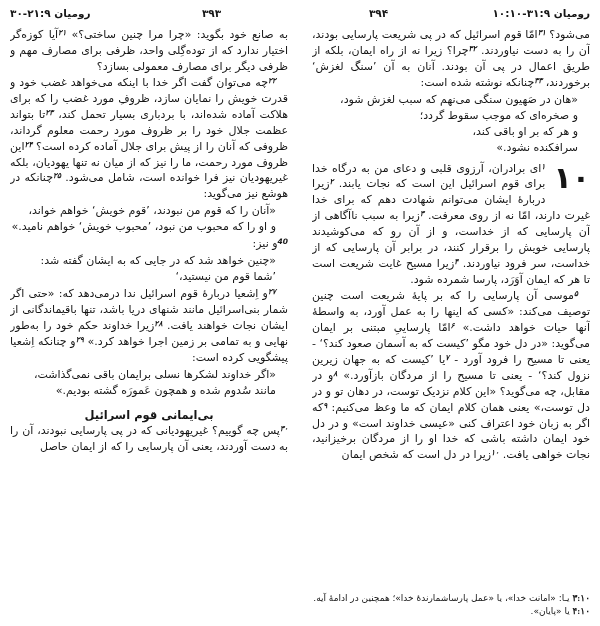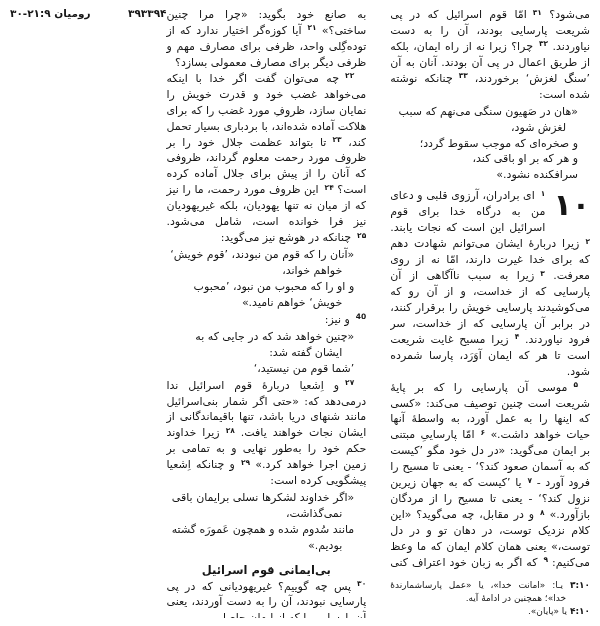--- a/index.html
+++ b/index.html
@@ -5,21 +5,21 @@
   * { margin:0; padding:0; box-sizing:border-box; }
   html,body { width:600px; height:626px; overflow:hidden; }
   body {
     background:#ffffff;
     color:#161616;
     font-family:"DejaVu Sans", sans-serif;
   }
   .page {
     width:600px; height:626px;
     padding:7px 10px 8px;
-    display:flex; flex-direction:row;justify-content:flex-end;
+    display:flex; flex-direction:column;justify-content:flex-end;
   }
   .running-head {
     display:flex; align-items:baseline;
     font-size:10.5px; font-weight:bold;
     margin-bottom:8px; flex:0 0 auto;
   }
   .rh-left-ref  { width:118px; text-align:left; }
   .rh-center    { flex:1; text-align:center; }
   .rh-right-ref { width:128px; text-align:right; }
   .spread {
@@ -30,50 +30,51 @@
     direction:rtl; text-align:justify;
     font-size:11px; line-height:1.45;
     display:flex; flex-direction:column; overflow:hidden;
   }
   .col-main { flex:1 1 auto; overflow:hidden; }
   .para { margin:0; }
   .para.indent { text-indent:12px; }
   .para.chapter-start { margin-top:5px; }
   .verse-num {
     font-size:7.5px; font-weight:bold;
-    vertical-align:3.5px; padding-left:6px;
+    vertical-align:3.5px; padding-left:0;font-style:italic;
   }
   .chapter-num {
     float:right;
     font-size:30px; font-weight:bold; line-height:27px;
     margin:3px 0 2px 8px;
   }
   .poetry { margin:1px 12px 1px 0; text-align:right; }
   .poetry-line { padding-right:12px; text-indent:-12px; }
   .section-heading {
     font-weight:bold; text-align:center;
     font-size:11.5px; margin:8px 0 0;
   }
   .footnotes {
     flex:0 0 auto;
     padding-top:8px;
     font-size:9px; line-height:1.45;
   }
   .footnote { padding-right:24px; text-indent:-24px; }
-  .fn-ref { font-weight:bold; }
+  .fn-ref { font-weight:bold;font-family:Liberation Serif, serif; }
 </style>
 </head>
 <body>
 
 <div class="page">
 
   <div class="running-head">
     <span class="rh-left-ref" dir="rtl">رومیان ۲۱:۹-۳۰</span>
     <span class="rh-center" dir="rtl">۳۹۳</span>
     <span class="rh-center" dir="rtl">۳۹۴</span>
+    <span class="rh-right-ref" dir="rtl">رومیان ۳۱:۹-۱۰:۱۰</span>
   </div>
 
   <div class="spread">
 
     <div class="column">
       <div class="col-main">
           <p class="para">به صانع خود بگوید: «چرا مرا چنین ساختی؟» <span class="verse-num">۲۱</span>آیا کوزه‌گر اختیار ندارد که از توده‌گِلی واحد، ظرفی برای مصارف مهم و ظرفی دیگر برای مصارف معمولی بسازد؟</p>
           <p class="para indent"><span class="verse-num">۲۲</span>چه می‌توان گفت اگر خدا با اینکه می‌خواهد غضب خود و قدرت خویش را نمایان سازد، ظروفِ مورد غضب را که برای هلاکت آماده شده‌اند، با بردباری بسیار تحمل کند، <span class="verse-num">۲۳</span>تا بتواند عظمت جلال خود را بر ظروف مورد رحمت معلوم گرداند، ظروفی که آنان را از پیش برای جلال آماده کرده است؟ <span class="verse-num">۲۴</span>این ظروف مورد رحمت، ما را نیز که از میان نه تنها یهودیان، بلکه غیریهودیان نیز فرا خوانده است، شامل می‌شود. <span class="verse-num">۲۵</span>چنانکه در هوشع نیز می‌گوید:</p>
           <div class="poetry">
             <div class="poetry-line">«آنان را که قوم من نبودند، ’قوم خویش‘ خواهم خواند،</div>

